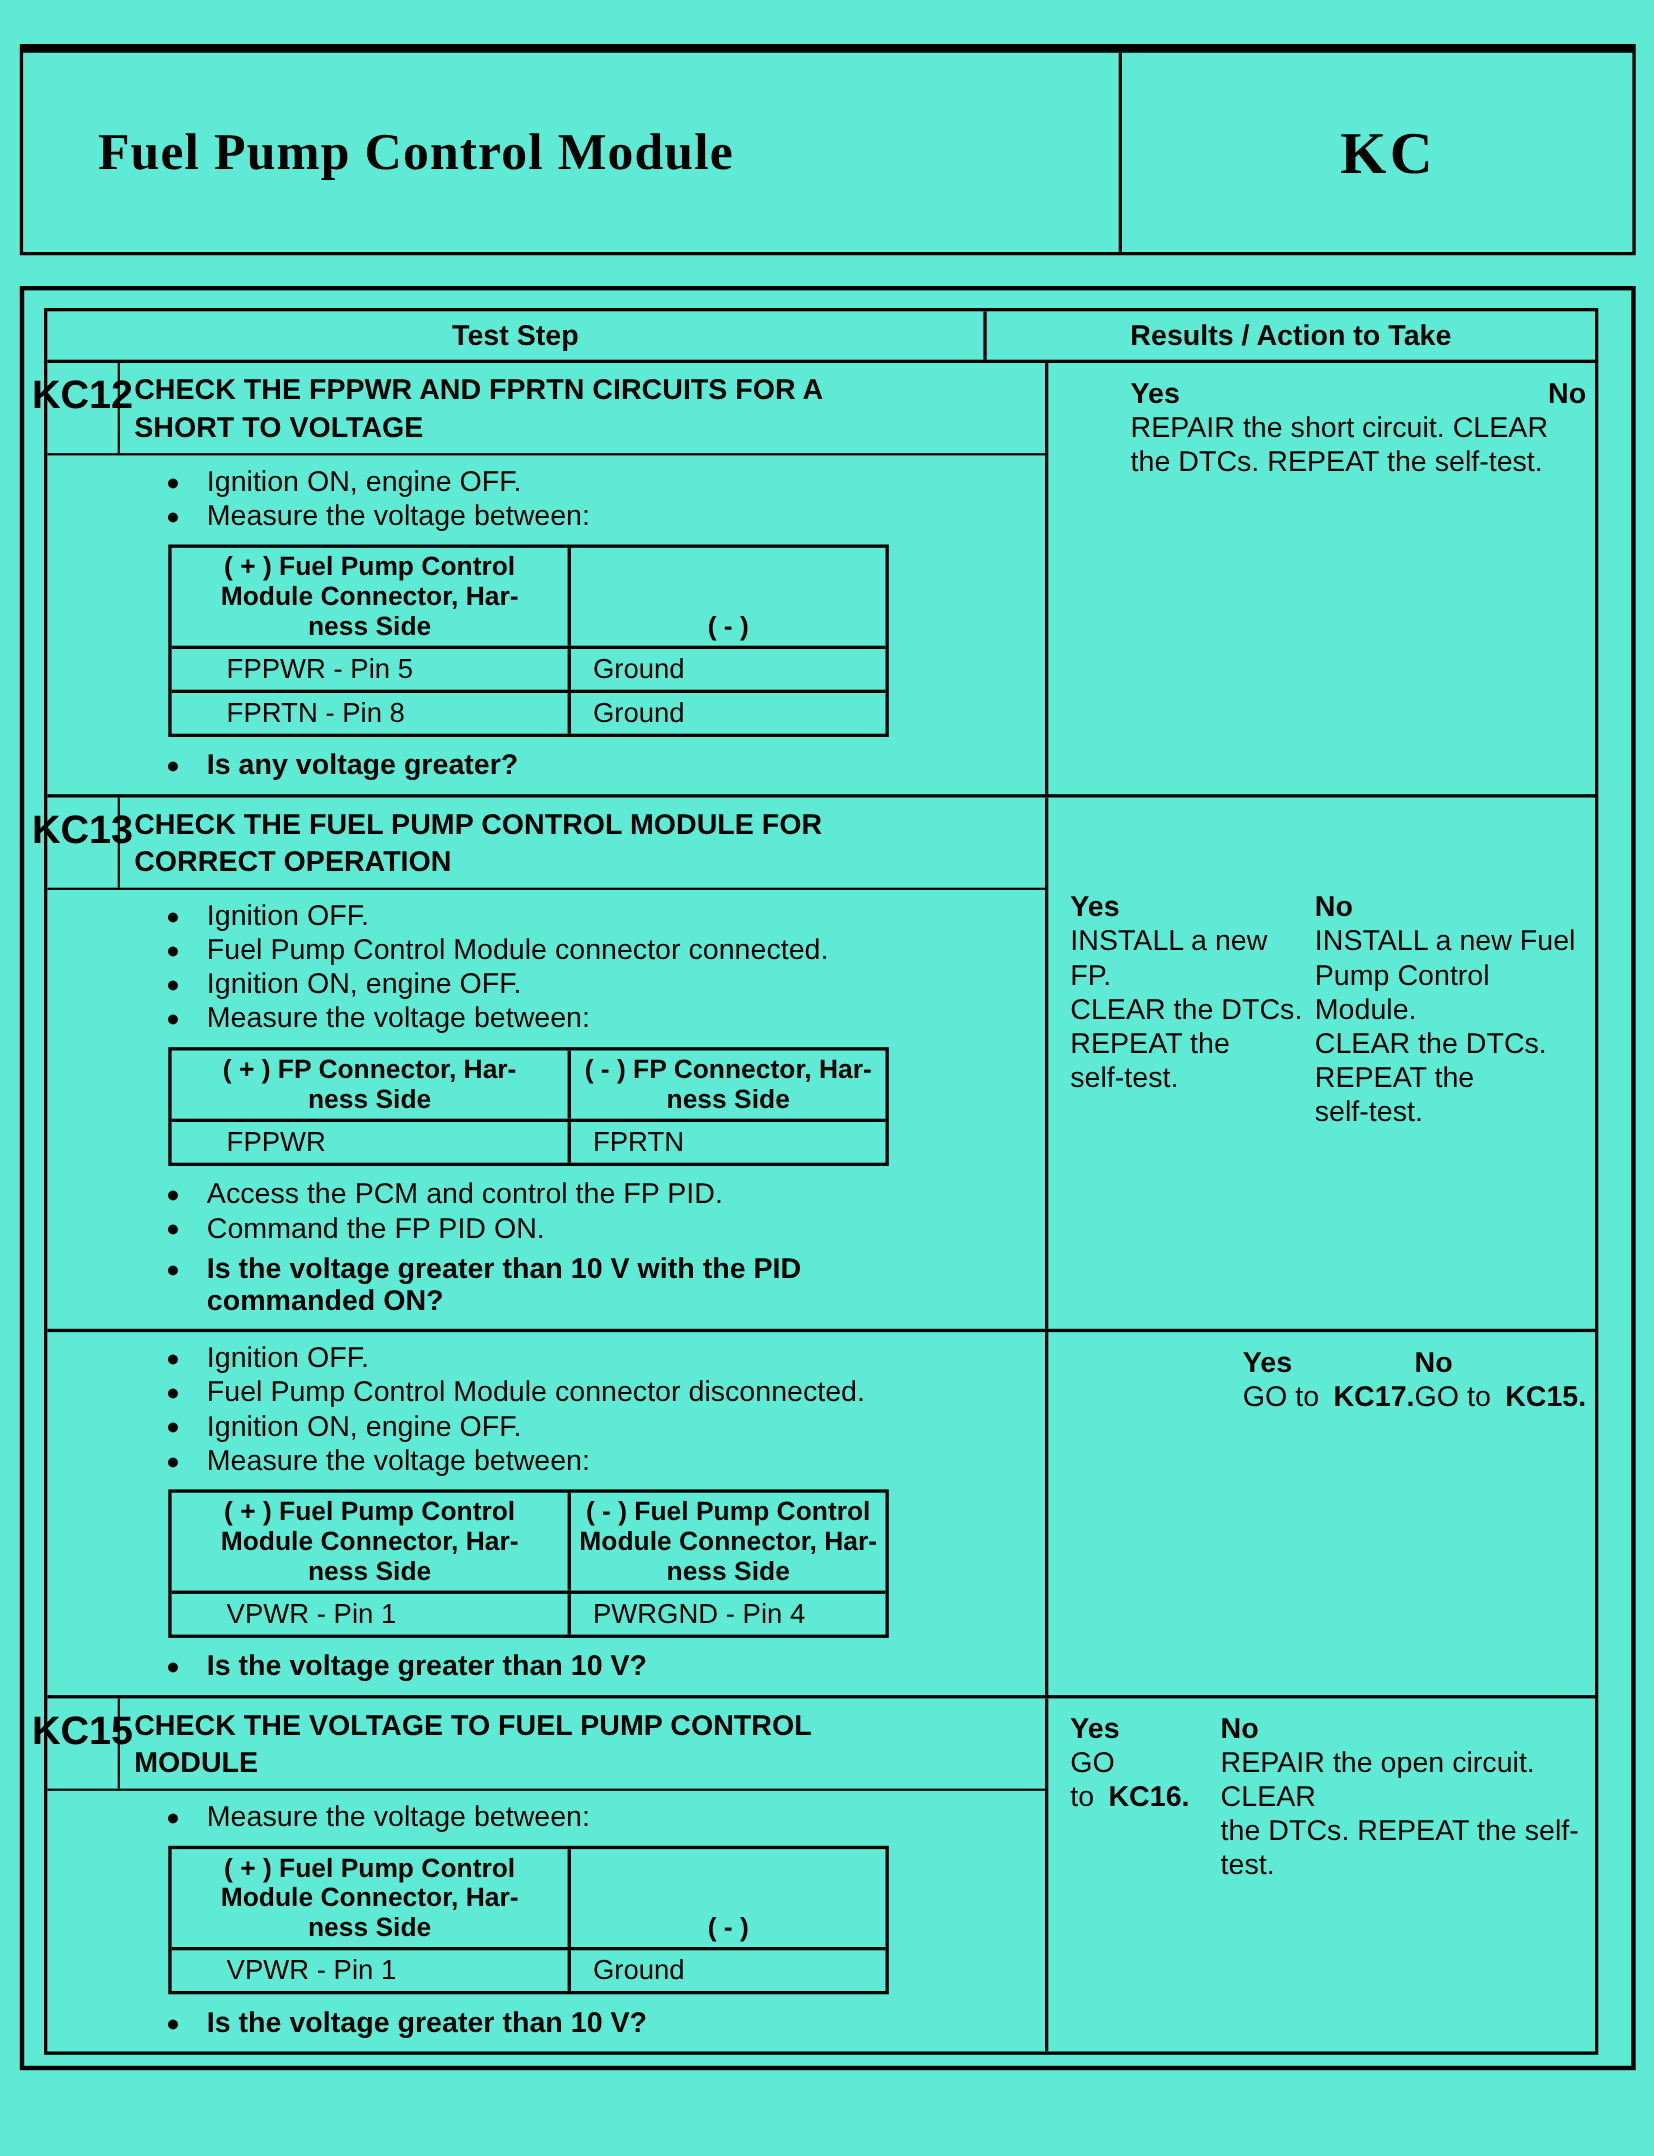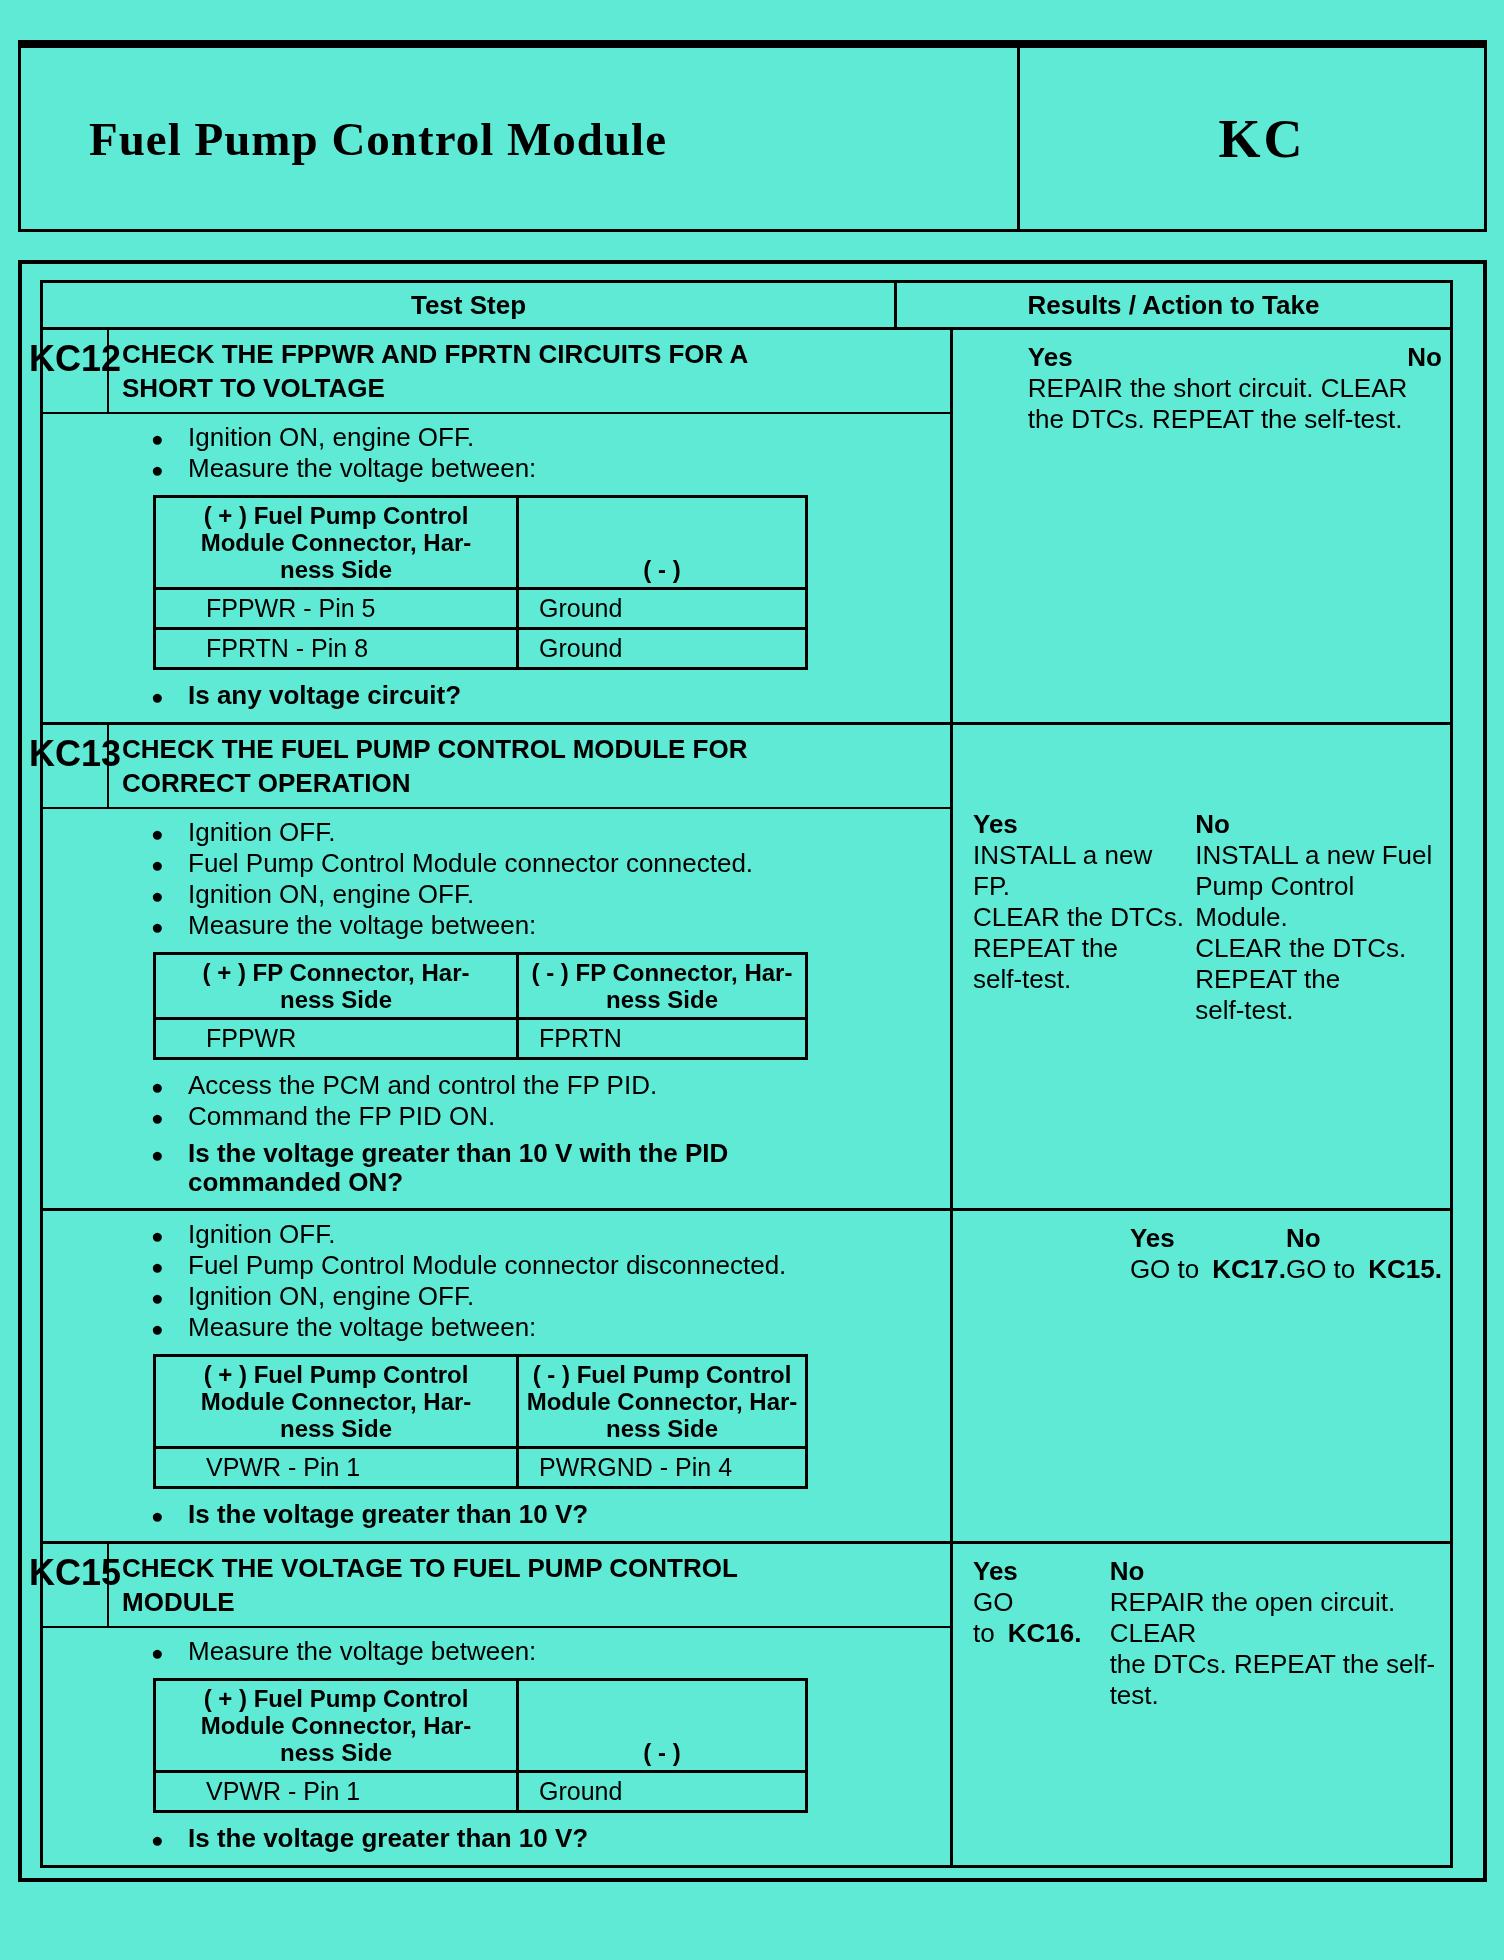--- a/index.html
+++ b/index.html
@@ -115,21 +115,21 @@
                 <div class="mcell">FPPWR - Pin 5</div>
                 <div class="mcell">Ground</div>
               </div>
               <div class="mrow mdata">
                 <div class="mcell">FPRTN - Pin 8</div>
                 <div class="mcell">Ground</div>
               </div>
             </div>
             <div class="bullet q">
                 <span class="dot">●</span>
-                <span class="btext">Is any voltage circuit?</span>
+                <span class="btext">Is any voltage greater?</span>
               </div>
           </div>
         </div>
         <div class="rcol bottom">
           <div class="rblock">
             <div class="answer">Yes</div>
             <div class="action">REPAIR the short circuit. CLEAR
 the DTCs. REPEAT the self-test.</div>
           </div>
           <div class="rblock">

